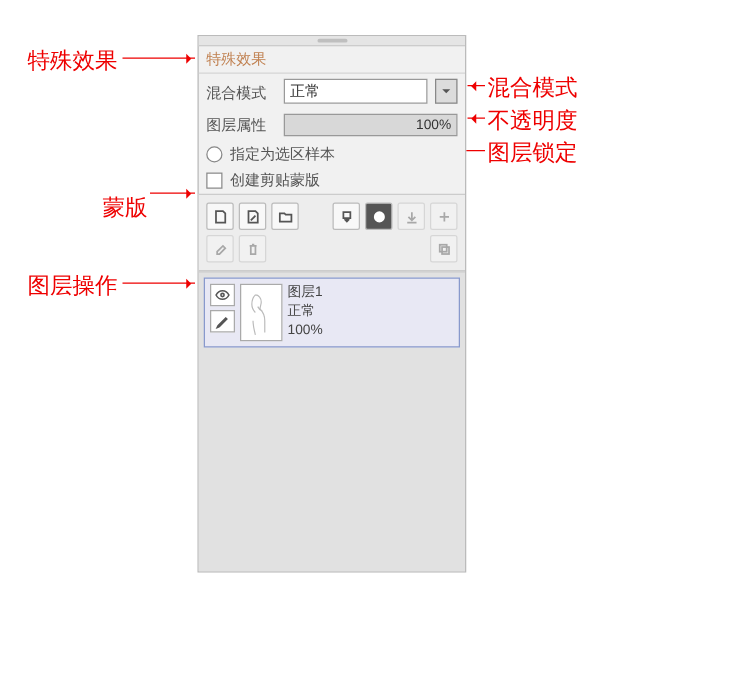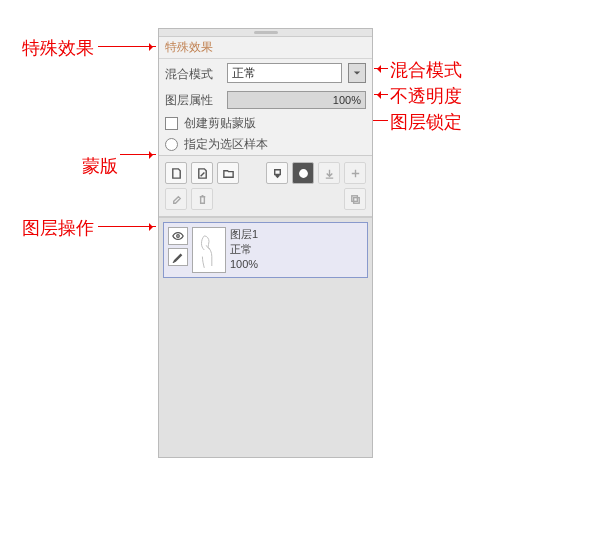--- a/index.html
+++ b/index.html
@@ -79,26 +79,26 @@
 
   <div class="row">
     <span class="label">图层属性</span>
     <div class="opacity-bar">
         <span>100%</span>
       </div>
   </div>
 
 
   <div class="check-row">
+    <div class="radio"></div>
+    <span>指定为选区样本</span>
+  </div>
+  <div class="check-row">
     <div class="checkbox"></div>
     <span>创建剪贴蒙版</span>
-  </div>
-  <div class="check-row">
-    <div class="radio"></div>
-    <span>指定为选区样本</span>
   </div>
 
   <div class="toolbar">
     <div class="tbtn">
         <svg viewBox="0 0 14 14">
           <path d="M3 2h6l2 2v8H3z"></path>
         </svg>
       </div>
     <div class="tbtn">
         <svg viewBox="0 0 14 14">

